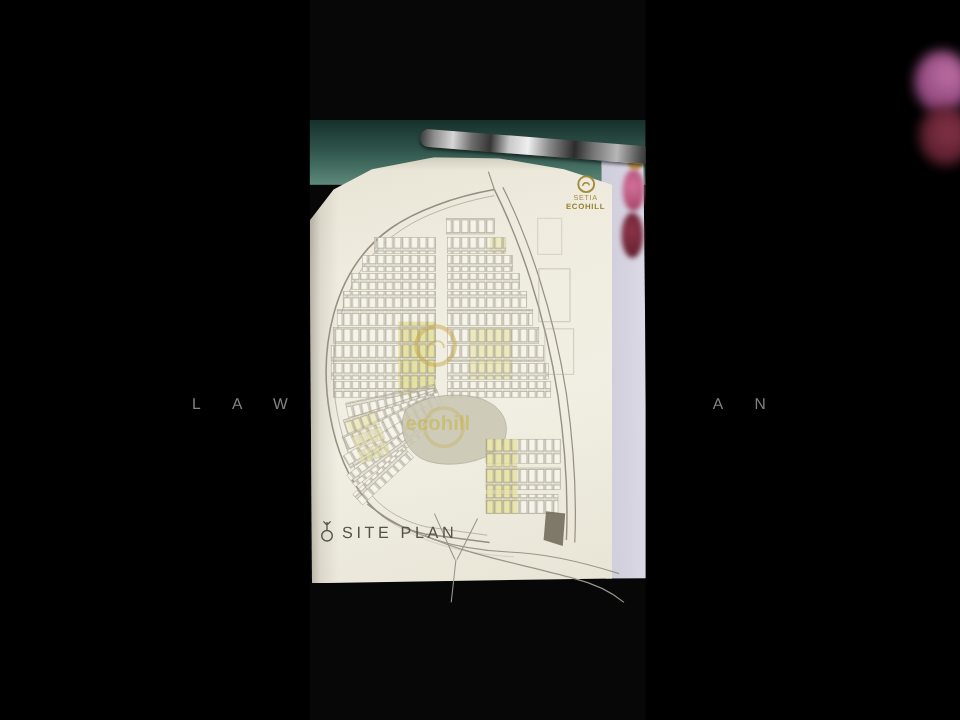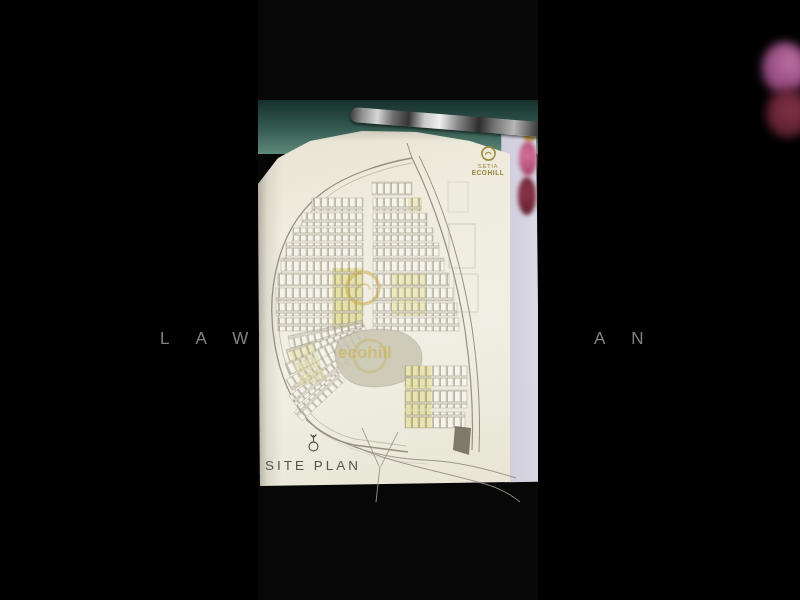--- a/index.html
+++ b/index.html
@@ -1,20 +1,20 @@
 <!DOCTYPE html>
 <html><head>
 <meta charset="utf-8">
 <style>
   html,body{margin:0;padding:0;background:#000;}
   .stage{position:relative;width:800px;height:600px;background:#000;overflow:hidden;
          font-family:"Liberation Sans",sans-serif;}
 
   
-  .wm{position:absolute;top:329px;color:#9a9a9a;font-size:17px;font-weight:300;
+  .wm{position:absolute;top:329px;color:#9a9a9a;font-size:13px;font-weight:300;
       letter-spacing:26px;opacity:.85;white-space:nowrap;}
   .wm-left{left:160px;}
   .wm-right{left:554px;margin-left:40px;}
 
   
   .corner-blob{position:absolute;right:-8px;top:42px;width:46px;height:52px;border-radius:50%;
       background:radial-gradient(circle at 60% 40%,#d27cb4,#9a4a86 70%);filter:blur(5px);opacity:.9;}
   .corner-blob2{position:absolute;right:-10px;top:88px;width:44px;height:50px;border-radius:50%;
       background:radial-gradient(circle at 55% 45%,#93394f,#5d1f30 75%);filter:blur(5px);opacity:.9;}
 
@@ -49,21 +49,21 @@
       background:linear-gradient(90deg,#3a3a3a 0%,#8e8e8e 6%,#d6d6d6 14%,#6e6e6e 22%,#353535 30%,
                  #c8c8c8 38%,#efefef 46%,#8a8a8a 55%,#2c2c2c 66%,#757575 74%,#b6b6b6 84%,#4d4d4d 94%,#1d1d1d 100%);}
 
   .plan-svg{position:absolute;left:0;top:0;}
 
   .brand{position:absolute;left:198px;top:145px;width:64px;text-align:center;color:#a28a3a;}
   .brand-icon{display:block;margin:0 auto;}
   .brand-top{font-size:6px;letter-spacing:.6px;margin-top:1px;}
   .brand-bottom{font-size:6.5px;font-weight:bold;letter-spacing:.6px;color:#978030;}
 
-  .caption-row{position:absolute;left:7px;top:433px;display:flex;align-items:center;gap:5px;flex-direction:column;}
+  .caption-row{position:absolute;left:7px;top:433px;display:flex;align-items:center;gap:5px;}
   .caption-text{font-size:13.5px;letter-spacing:3px;color:#56524a;}
 </style>
 </head>
 <body>
 
 <div class="stage">
 
   <span class="wm wm-left">LAW</span>
   <span class="wm wm-right">AN</span>
 

